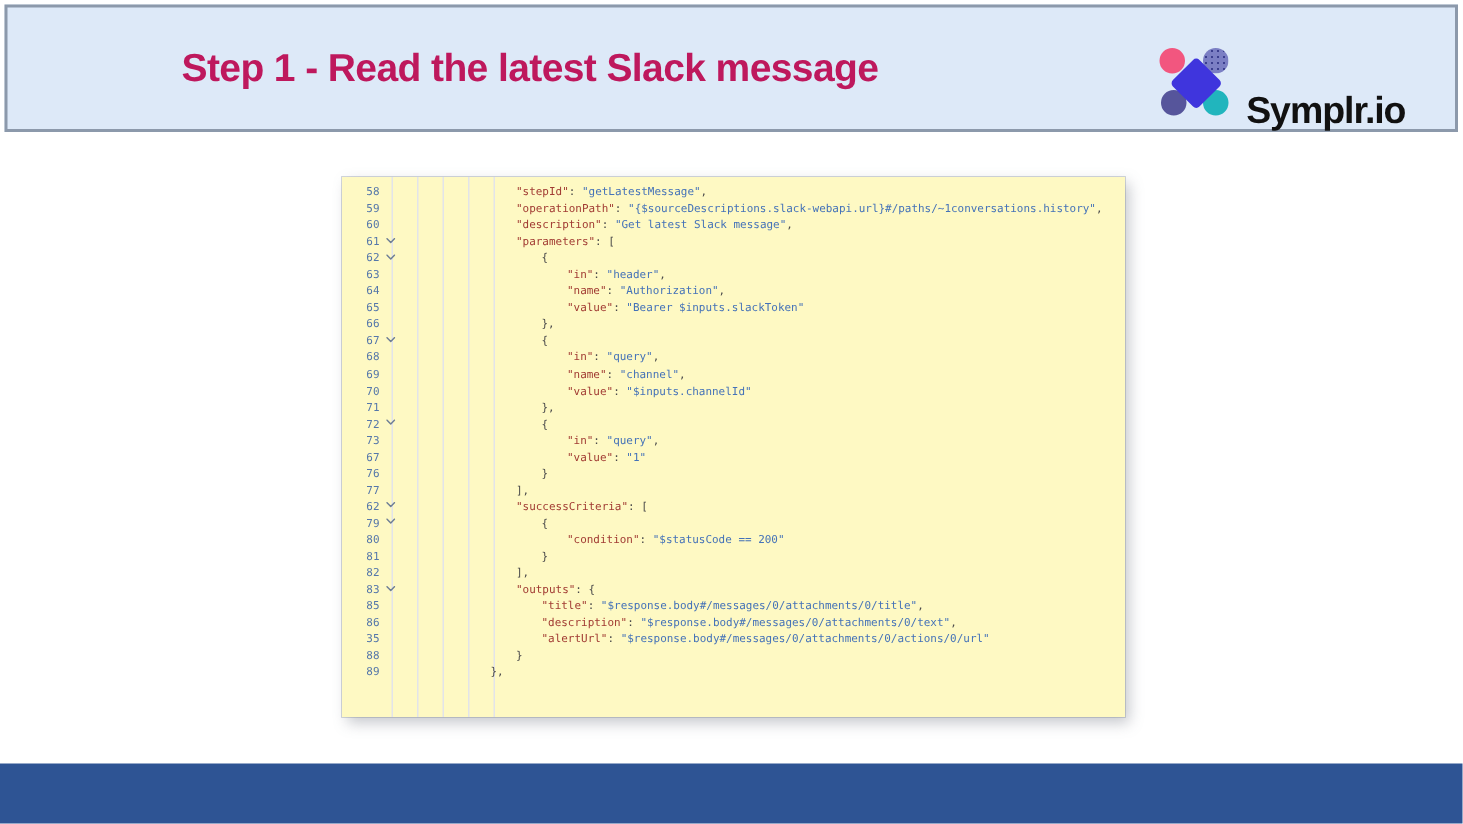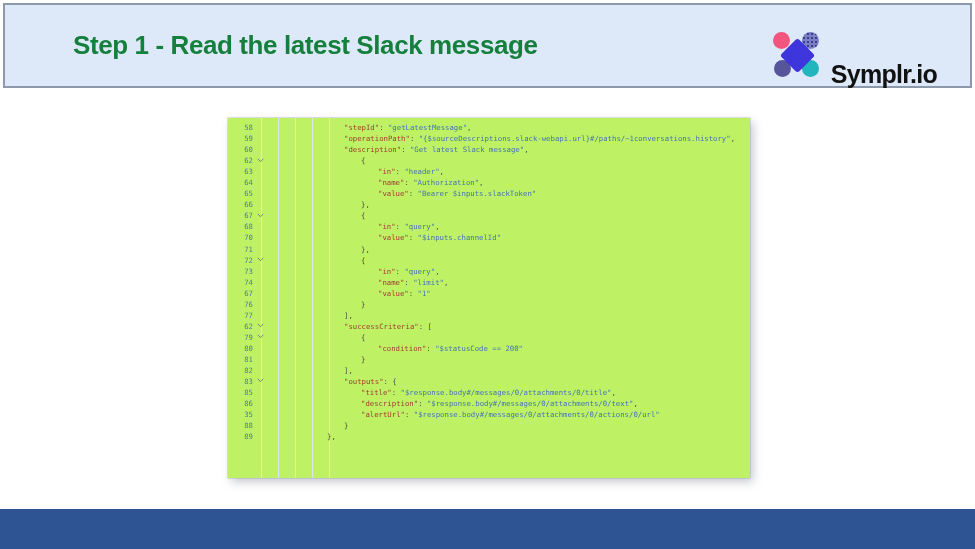--- a/index.html
+++ b/index.html
@@ -17,25 +17,25 @@
     position:absolute;
     left:3px; top:3px;
     width:969px; height:85px;
     background:#dde9f8;
     border:2px solid #8c99ab;
     box-sizing:border-box;
     display:flex;
     align-items:center;
   }
   .header-title{
-    margin-left:68px;
+    margin-left:116px;
     font-size:26px;
     font-weight:bold;
     letter-spacing:-0.4px;
-    color:#15803d;
+    color:#be185d;
     white-space:nowrap;
     font-family:"Liberation Sans", sans-serif;
   }
 
   
   .logo-wrap{
     position:absolute;
     right:38px; top:20px;
     display:flex;
     align-items:center;
@@ -74,21 +74,21 @@
     letter-spacing:-0.7px;
     font-family:"Liberation Sans", sans-serif;
     margin-top:40px;
   }
 
   
   .code-shadow{
     position:absolute;
     left:228px; top:118px;
     width:522px; height:360px;
-    background:#bef264;
+    background:#fef9c3;
     box-shadow: 3px 4px 9px rgba(120,125,135,0.42),
                 0 0 0 0.6px rgba(200,204,212,0.9);
   }
   .code-inner{
     position:relative;
     width:100%;height:100%;
     overflow:hidden;
   }
   
   .rail{
@@ -169,38 +169,41 @@
   <div class="code-inner">
     <div class="rail" style="left:33px"></div>
     <div class="rail" style="left:50px"></div>
     <div class="rail" style="left:67px"></div>
     <div class="rail" style="left:84px"></div>
     <div class="rail" style="left:101px"></div>
     <div class="code-lines" id="code-lines">
         <div class="ln-row"><span class="ln-num">58</span><span class="ln-code" style="left: 116px;"><span class="tk-key">"stepId"</span><span class="tk-pun">:</span><span class="tk-pun"> </span><span class="tk-str">"getLatestMessage"</span><span class="tk-pun">,</span></span></div>
         <div class="ln-row"><span class="ln-num">59</span><span class="ln-code" style="left: 116px;"><span class="tk-key">"operationPath"</span><span class="tk-pun">:</span><span class="tk-pun"> </span><span class="tk-str">"{$sourceDescriptions.slack-webapi.url}#/paths/~1conversations.history"</span><span class="tk-pun">,</span></span></div>
         <div class="ln-row"><span class="ln-num">60</span><span class="ln-code" style="left: 116px;"><span class="tk-key">"description"</span><span class="tk-pun">:</span><span class="tk-pun"> </span><span class="tk-str">"Get latest Slack message"</span><span class="tk-pun">,</span></span></div>
+        <div class="ln-row"><span class="ln-num">61</span><span class="fold"><svg width="7" height="7" viewBox="0 0 8 8">
+              <path d="M1.2 2.4 L4 5.4 L6.8 2.4" fill="none" stroke="#6f7f96" stroke-width="1.1" stroke-linecap="round" stroke-linejoin="round"></path>
+            </svg></span><span class="ln-code" style="left: 116px;"><span class="tk-key">"parameters"</span><span class="tk-pun">:</span><span class="tk-pun"> </span><span class="tk-pun">[</span></span></div>
         <div class="ln-row"><span class="ln-num">62</span><span class="fold"><svg width="7" height="7" viewBox="0 0 8 8">
               <path d="M1.2 2.4 L4 5.4 L6.8 2.4" fill="none" stroke="#6f7f96" stroke-width="1.1" stroke-linecap="round" stroke-linejoin="round"></path>
             </svg></span><span class="ln-code" style="left: 133px;"><span class="tk-pun">{</span></span></div>
         <div class="ln-row"><span class="ln-num">63</span><span class="ln-code" style="left: 150px;"><span class="tk-key">"in"</span><span class="tk-pun">:</span><span class="tk-pun"> </span><span class="tk-str">"header"</span><span class="tk-pun">,</span></span></div>
         <div class="ln-row"><span class="ln-num">64</span><span class="ln-code" style="left: 150px;"><span class="tk-key">"name"</span><span class="tk-pun">:</span><span class="tk-pun"> </span><span class="tk-str">"Authorization"</span><span class="tk-pun">,</span></span></div>
         <div class="ln-row"><span class="ln-num">65</span><span class="ln-code" style="left: 150px;"><span class="tk-key">"value"</span><span class="tk-pun">:</span><span class="tk-pun"> </span><span class="tk-str">"Bearer $inputs.slackToken"</span></span></div>
         <div class="ln-row"><span class="ln-num">66</span><span class="ln-code" style="left: 133px;"><span class="tk-pun">}</span><span class="tk-pun">,</span></span></div>
         <div class="ln-row"><span class="ln-num">67</span><span class="fold"><svg width="7" height="7" viewBox="0 0 8 8">
               <path d="M1.2 2.4 L4 5.4 L6.8 2.4" fill="none" stroke="#6f7f96" stroke-width="1.1" stroke-linecap="round" stroke-linejoin="round"></path>
             </svg></span><span class="ln-code" style="left: 133px;"><span class="tk-pun">{</span></span></div>
         <div class="ln-row"><span class="ln-num">68</span><span class="ln-code" style="left: 150px;"><span class="tk-key">"in"</span><span class="tk-pun">:</span><span class="tk-pun"> </span><span class="tk-str">"query"</span><span class="tk-pun">,</span></span></div>
+        <div class="ln-row"><span class="ln-num">69</span><span class="ln-code" style="left: 150px;"><span class="tk-key">"name"</span><span class="tk-pun">:</span><span class="tk-pun"> </span><span class="tk-str">"channel"</span><span class="tk-pun">,</span></span></div>
         <div class="ln-row"><span class="ln-num">70</span><span class="ln-code" style="left: 150px;"><span class="tk-key">"value"</span><span class="tk-pun">:</span><span class="tk-pun"> </span><span class="tk-str">"$inputs.channelId"</span></span></div>
         <div class="ln-row"><span class="ln-num">71</span><span class="ln-code" style="left: 133px;"><span class="tk-pun">}</span><span class="tk-pun">,</span></span></div>
         <div class="ln-row"><span class="ln-num">72</span><span class="fold"><svg width="7" height="7" viewBox="0 0 8 8">
               <path d="M1.2 2.4 L4 5.4 L6.8 2.4" fill="none" stroke="#6f7f96" stroke-width="1.1" stroke-linecap="round" stroke-linejoin="round"></path>
             </svg></span><span class="ln-code" style="left: 133px;"><span class="tk-pun">{</span></span></div>
         <div class="ln-row"><span class="ln-num">73</span><span class="ln-code" style="left: 150px;"><span class="tk-key">"in"</span><span class="tk-pun">:</span><span class="tk-pun"> </span><span class="tk-str">"query"</span><span class="tk-pun">,</span></span></div>
-        <div class="ln-row"><span class="ln-num">74</span><span class="ln-code" style="left: 150px;"><span class="tk-key">"name"</span><span class="tk-pun">:</span><span class="tk-pun"> </span><span class="tk-str">"limit"</span><span class="tk-pun">,</span></span></div>
         <div class="ln-row"><span class="ln-num">67</span><span class="ln-code" style="left: 150px;"><span class="tk-key">"value"</span><span class="tk-pun">:</span><span class="tk-pun"> </span><span class="tk-str">"1"</span></span></div>
         <div class="ln-row"><span class="ln-num">76</span><span class="ln-code" style="left: 133px;"><span class="tk-pun">}</span></span></div>
         <div class="ln-row"><span class="ln-num">77</span><span class="ln-code" style="left: 116px;"><span class="tk-pun">]</span><span class="tk-pun">,</span></span></div>
         <div class="ln-row"><span class="ln-num">62</span><span class="fold"><svg width="7" height="7" viewBox="0 0 8 8">
               <path d="M1.2 2.4 L4 5.4 L6.8 2.4" fill="none" stroke="#6f7f96" stroke-width="1.1" stroke-linecap="round" stroke-linejoin="round"></path>
             </svg></span><span class="ln-code" style="left: 116px;"><span class="tk-key">"successCriteria"</span><span class="tk-pun">:</span><span class="tk-pun"> </span><span class="tk-pun">[</span></span></div>
         <div class="ln-row"><span class="ln-num">79</span><span class="fold"><svg width="7" height="7" viewBox="0 0 8 8">
               <path d="M1.2 2.4 L4 5.4 L6.8 2.4" fill="none" stroke="#6f7f96" stroke-width="1.1" stroke-linecap="round" stroke-linejoin="round"></path>
             </svg></span><span class="ln-code" style="left: 133px;"><span class="tk-pun">{</span></span></div>
         <div class="ln-row"><span class="ln-num">80</span><span class="ln-code" style="left: 150px;"><span class="tk-key">"condition"</span><span class="tk-pun">:</span><span class="tk-pun"> </span><span class="tk-str">"$statusCode == 200"</span></span></div>

